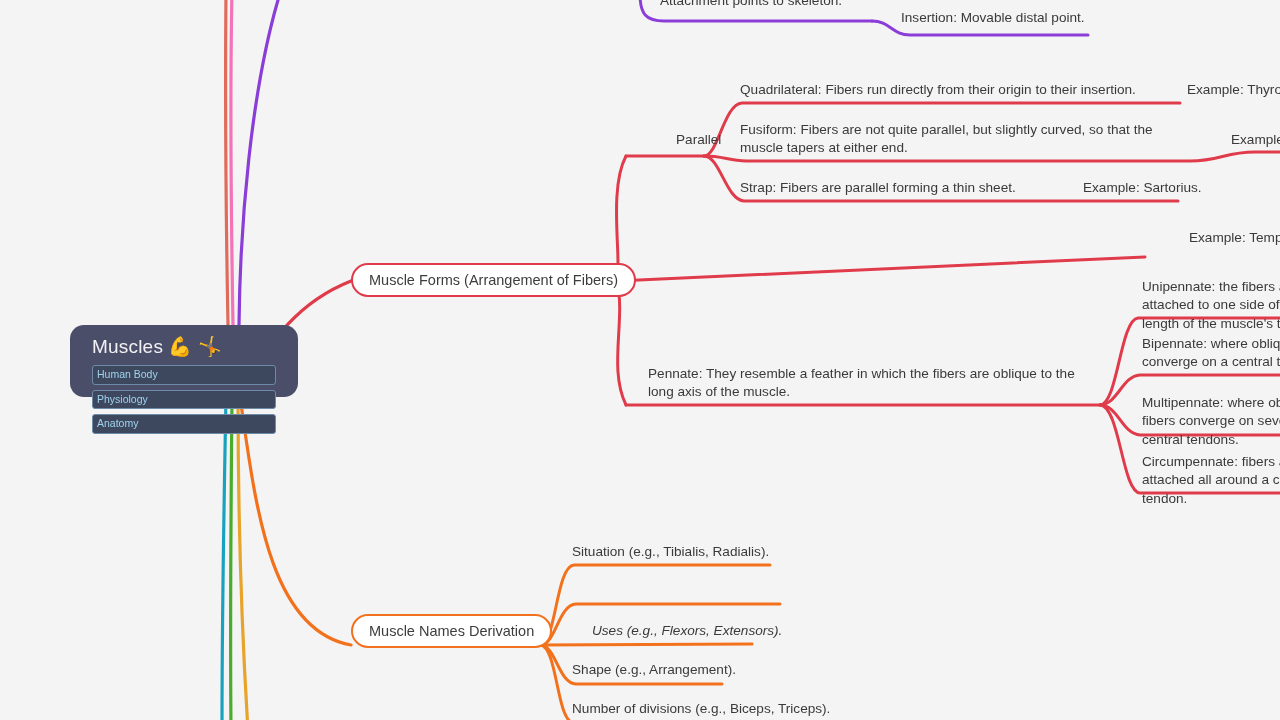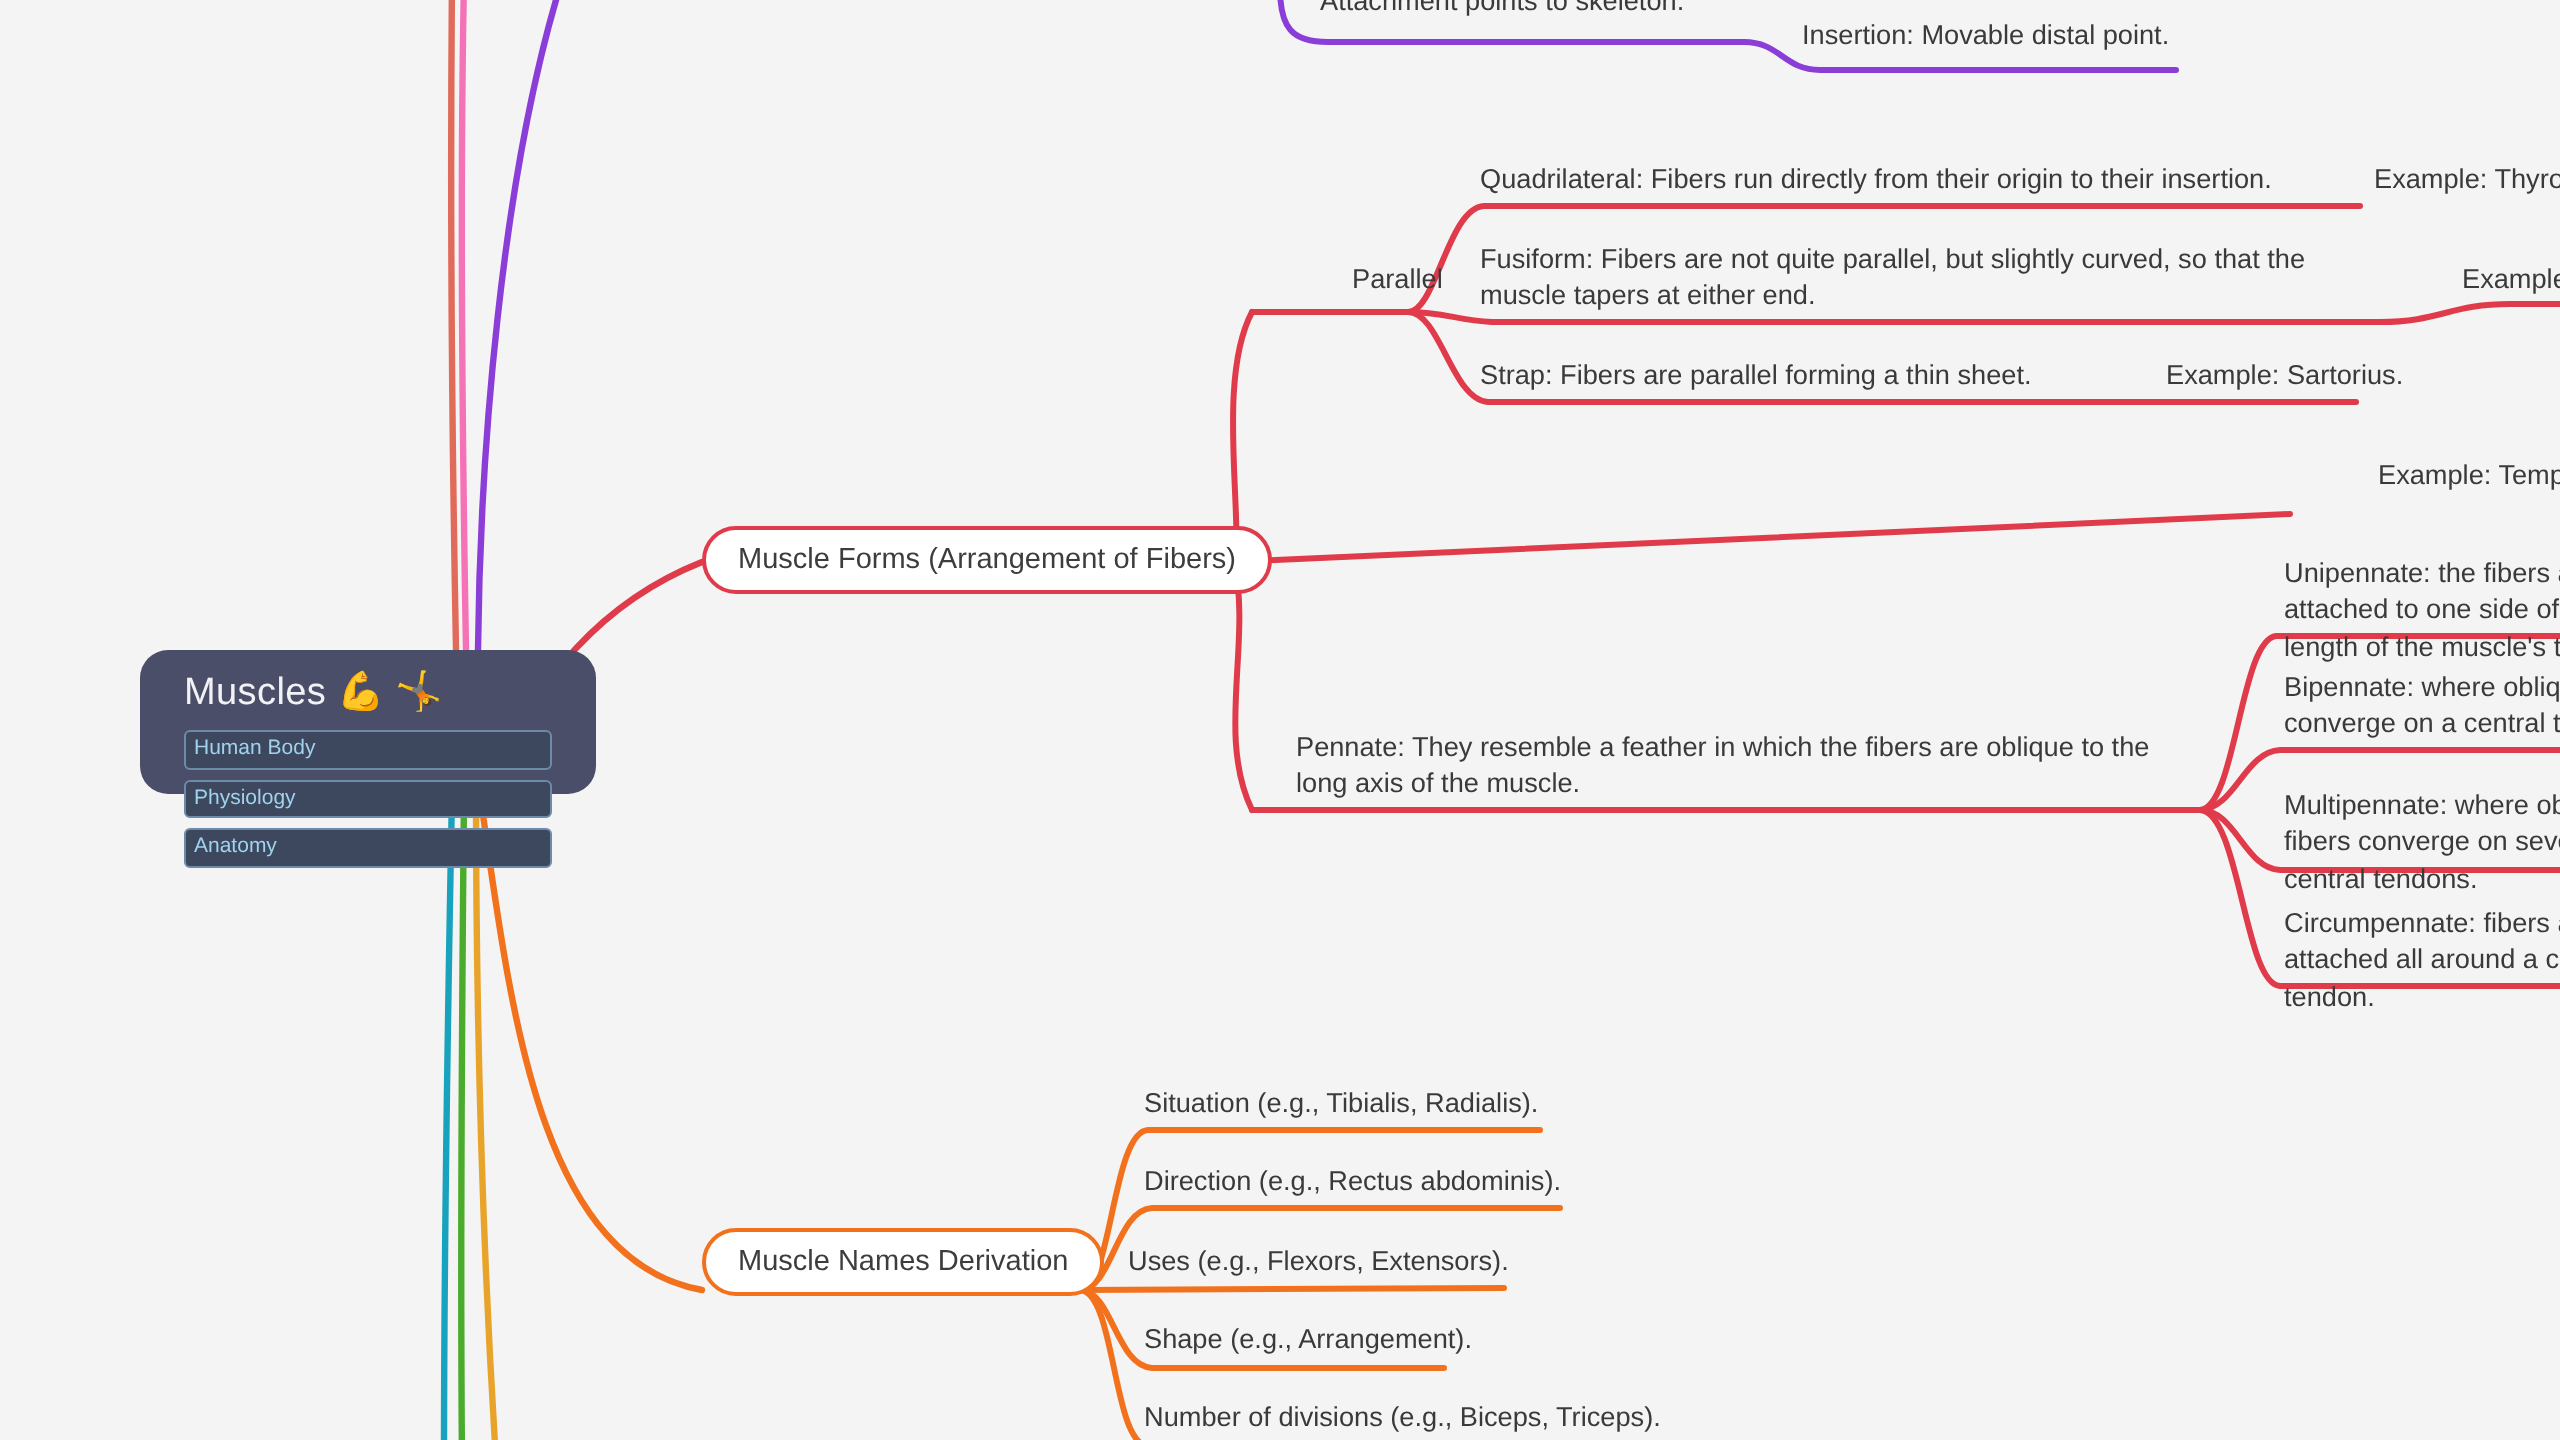--- a/index.html
+++ b/index.html
@@ -161,18 +161,17 @@
   <div class="leaf nowrap" style="left:1189px; top:229px;">Example: Temporalis.</div>
 
   <div class="leaf" style="left:648px; top:365px; width:430px;">Pennate: They resemble a feather in which the fibers are oblique to the long axis of the muscle.</div>
 
   <div class="leaf" style="left:1142px; top:278px; width:200px;">Unipennate: the fibers are attached to one side of the entire length of the muscle's tendon.</div>
   <div class="leaf" style="left:1142px; top:335px; width:200px;">Bipennate: where oblique fibers converge on a central tendon.</div>
   <div class="leaf" style="left:1142px; top:394px; width:200px;">Multipennate: where oblique fibers converge on several central tendons.</div>
   <div class="leaf" style="left:1142px; top:453px; width:200px;">Circumpennate: fibers are attached all around a central tendon.</div>
 
   <div class="leaf nowrap" style="left:572px; top:543px;">Situation (e.g., Tibialis, Radialis).</div>
-  <div class="leaf nowrap" style="left:572px; top:582px;">Direction (e.g., Rectus abdominis).</div>
-  <div class="leaf nowrap" style="left:564px; top:622px;">Uses (e.g., Flexors, Extensors).</div>
+  <div class="leaf nowrap" style="left:592px; top:622px;font-style:italic;">Uses (e.g., Flexors, Extensors).</div>
   <div class="leaf nowrap" style="left:572px; top:661px;">Shape (e.g., Arrangement).</div>
   <div class="leaf nowrap" style="left:572px; top:700px;">Number of divisions (e.g., Biceps, Triceps).</div>
 
 </div>
 
 </body></html>

